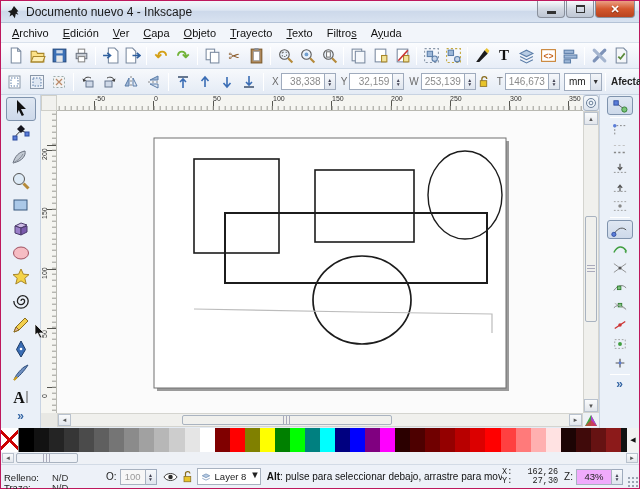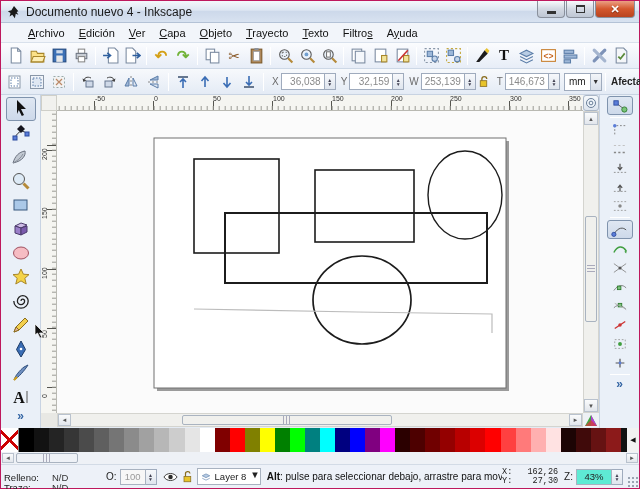--- a/index.html
+++ b/index.html
@@ -18,21 +18,21 @@
   .wbtn{width:28px;height:17px;border:1px solid #89909c;border-top:none;
     border-radius:0 0 4px 4px;background:linear-gradient(#f8fafc,#d2d8e2 50%,#bfc7d4);
     display:flex;align-items:center;justify-content:center;margin-left:1px;}
   .wbtn.close{width:40px;background:linear-gradient(#eba084,#d4572d 50%,#b8431f);}
   .glyph-min{width:9px;height:3px;background:#333;margin-top:7px;}
   .glyph-max{width:9px;height:8px;border:1px solid #333;border-top:2px solid #333;}
   .glyph-x{color:#fff;font-size:11px;font-weight:bold;line-height:1;text-shadow:0 1px 1px #7a2a12;}
 
   
   #menubar{position:absolute;left:0;top:22px;width:638px;height:20px;background:#f2f5fa;
-    border-bottom:1px solid #d9e1ec;display:flex;align-items:center;padding-left:20px;}
+    border-bottom:1px solid #d9e1ec;display:flex;align-items:center;padding-left:4px;}
   .mi{font-size:11px;color:#111;padding:3px 7px;}
   .mi u{text-decoration:underline;}
 
   
   #cmdbar{position:absolute;left:0;top:42px;width:638px;height:26px;
     background:linear-gradient(#fbfcfe,#e7edf7);border-bottom:1px solid #cdd8e6;
     display:flex;align-items:center;padding-left:3px;}
   #toolctrl{position:absolute;left:0;top:68px;width:638px;height:26px;
     background:linear-gradient(#f7f9fc,#e4ebf5);border-bottom:1px solid #c8d3e2;
     display:flex;align-items:center;padding-left:3px;font-size:10px;color:#444;}
@@ -393,21 +393,21 @@
         </svg>
       </span>
     <span class="tbtn">
         <svg width="16" height="16" viewBox="0 0 16 16">
           <rect x="3" y="12" width="10" height="2" fill="#66778f"></rect>
           <path d="M8 2v9M5 8l3 3 3-3" fill="none" stroke="#3a6db5" stroke-width="1.6"></path>
         </svg>
       </span>
     <span class="tsep"></span>
     <span class="fldlab">X</span>
-    <span class="fld">36,038</span>
+    <span class="fld">38,338</span>
     <span class="spin">
         <span>▲</span>
         <span>▼</span>
       </span>
     <span class="fldlab">Y</span>
     <span class="fld">32,159</span>
     <span class="spin">
         <span>▲</span>
         <span>▼</span>
       </span>
@@ -774,21 +774,21 @@
             <span>X:</span>
             <span>162,26</span>
           </div>
         <div class="crow">
             <span>Y:</span>
             <span>27,30</span>
           </div>
       </div>
       <div id="zoombox">
         <span style="margin-right:3px">Z:</span>
-        <span class="sbox" style="width:36px;color:#222;background:#5eead4">43%</span>
+        <span class="sbox" style="width:36px;color:#222;background:#f0abfc">43%</span>
         <span class="spin" style="height:16px">
             <span>▲</span>
             <span>▼</span>
           </span>
       </div>
       <div id="grip"></div>
     </div>
 
   </div>
 </div>

